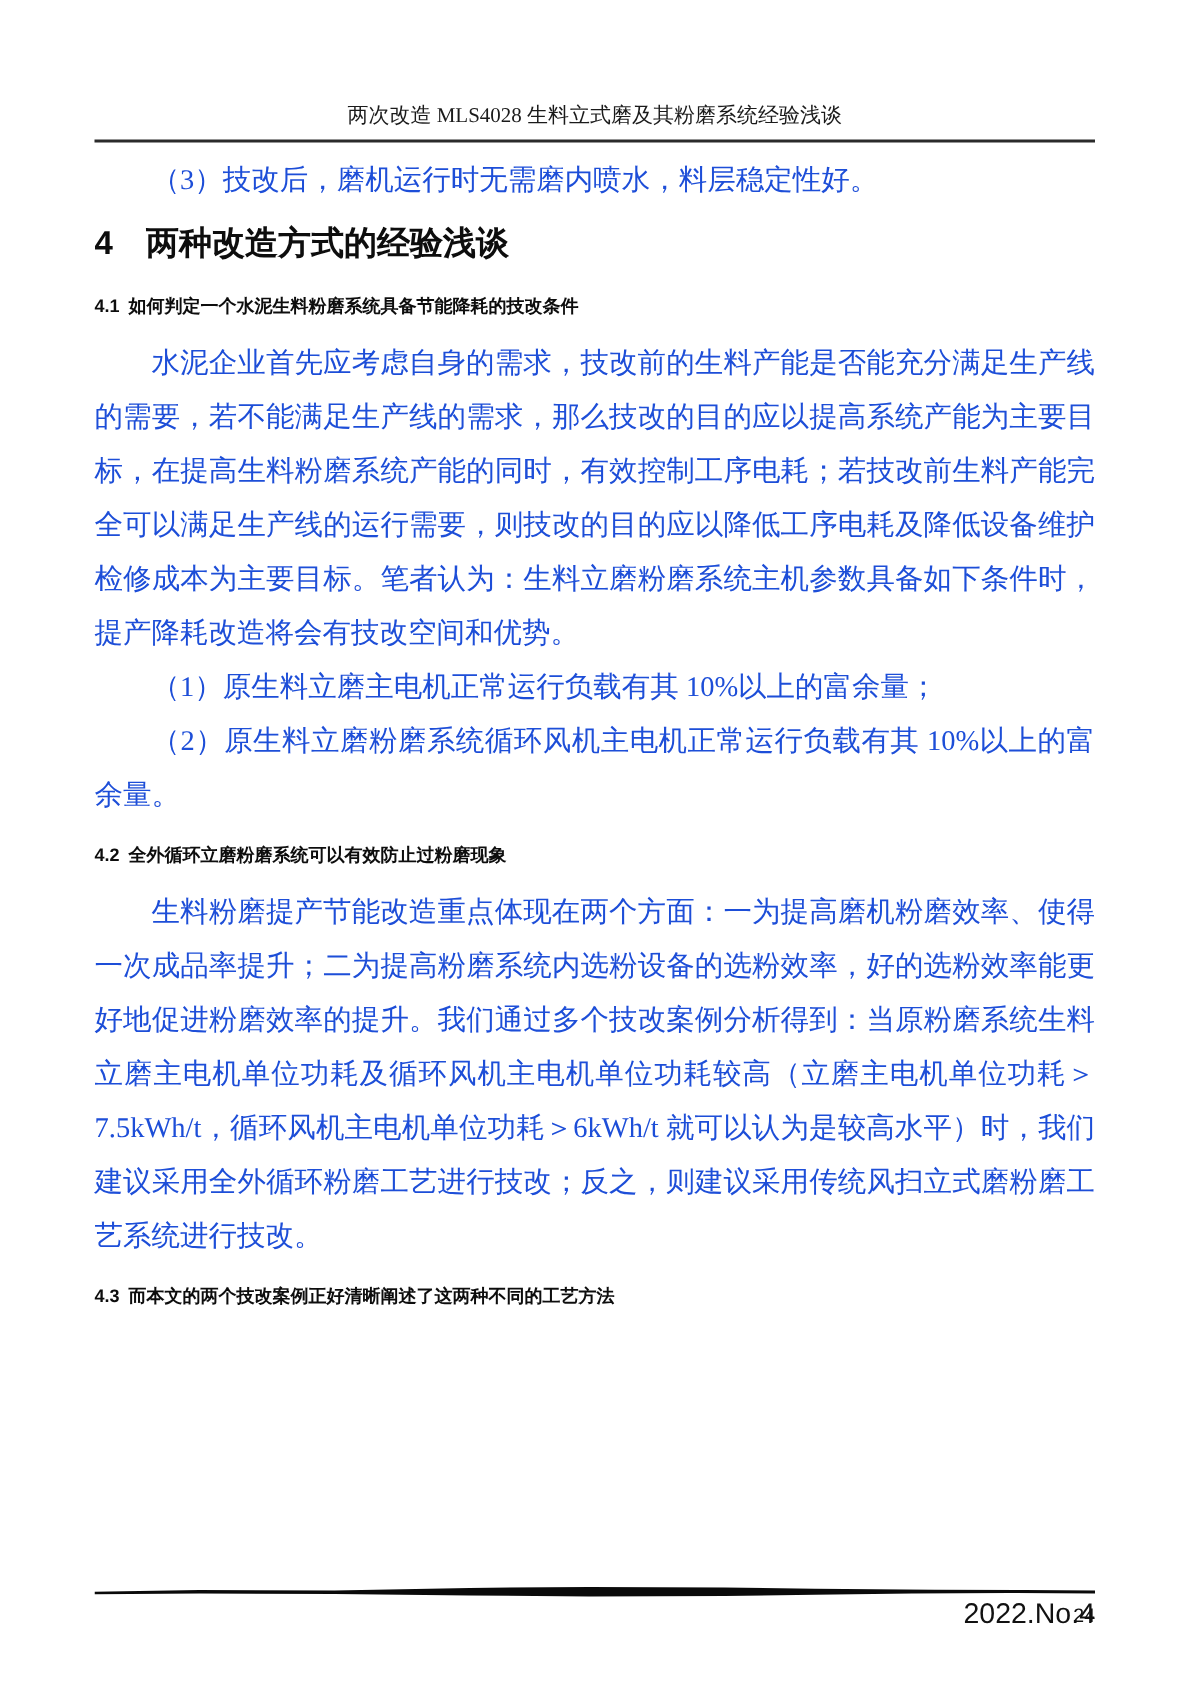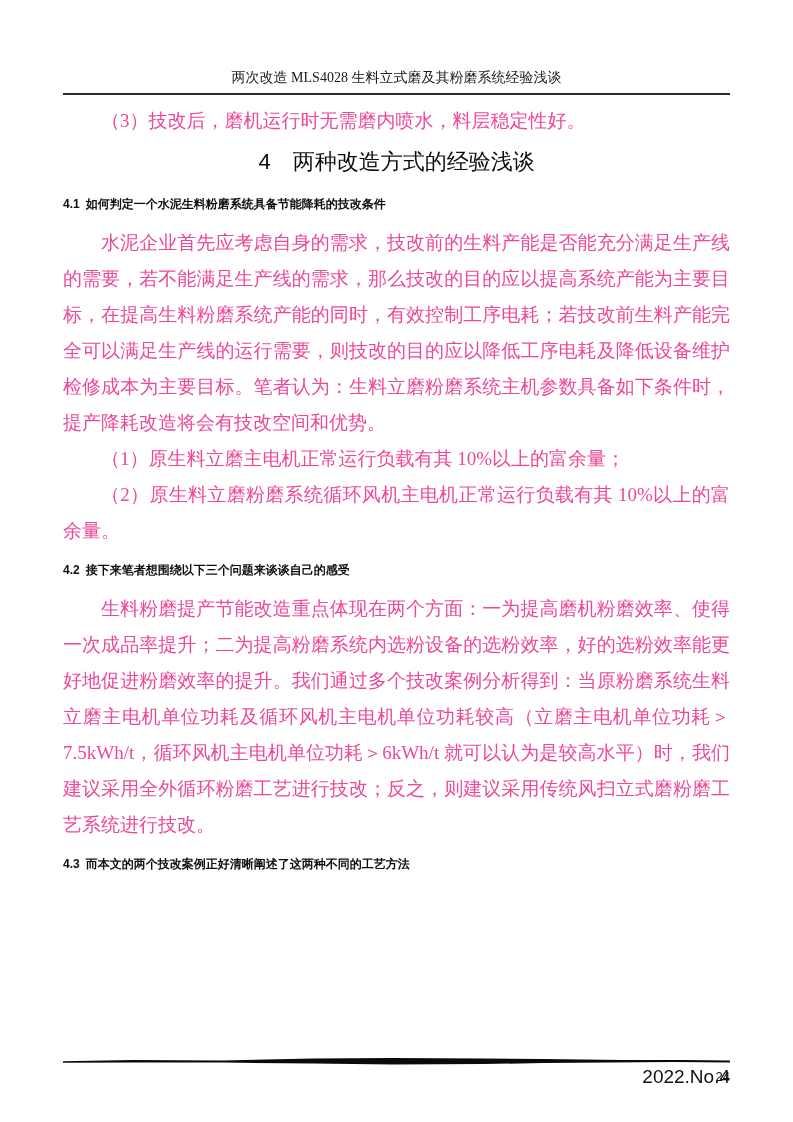--- a/index.html
+++ b/index.html
@@ -26,33 +26,32 @@
     line-height: 20px;
     color: #1a1a1a;
     padding-bottom: 5px;
     border-bottom: 2px solid #2b2b2b;
   }
   .body-text p {
     font-size: 19px;
     line-height: 36px;
     text-align: justify;
     text-indent: 2em;
-    color: #ec4899;
+    color: #1d4ed8;
   }
   .body-text p.first {
     margin-top: 8px;
   }
   h1.sec {
     font-family: "Liberation Sans", sans-serif;
-    font-weight: normal;
+    font-weight: bold;
     font-size: 22px;
     line-height: 40px;
     margin: 3px 0 3px 0;
     color: #0d0d0d;
-    text-align: center;
   }
   h1.sec .num { margin-right: 1.0em; }
   h2.sub {
     font-family: "Liberation Sans", sans-serif;
     font-weight: bold;
     font-size: 12px;
     line-height: 38px;
     margin: 2px 0 2px 0;
     color: #0d0d0d;
   }
@@ -97,21 +96,21 @@
 
 
       <h2 class="sub"><span class="num">4.1</span><span>如何判定一个水泥生料粉磨系统具备节能降耗的技改条件</span></h2>
 
       <p>水泥企业首先应考虑自身的需求，技改前的生料产能是否能充分满足生产线的需要，若不能满足生产线的需求，那么技改的目的应以提高系统产能为主要目标，在提高生料粉磨系统产能的同时，有效控制工序电耗；若技改前生料产能完全可以满足生产线的运行需要，则技改的目的应以降低工序电耗及降低设备维护检修成本为主要目标。笔者认为：生料立磨粉磨系统主机参数具备如下条件时，提产降耗改造将会有技改空间和优势。</p>
 
       <p>（1）原生料立磨主电机正常运行负载有其 10%以上的富余量；</p>
 
       <p>（2）原生料立磨粉磨系统循环风机主电机正常运行负载有其 10%以上的富余量。</p>
 
-      <h2 class="sub"><span class="num">4.2</span><span>接下来笔者想围绕以下三个问题来谈谈自己的感受</span></h2>
+      <h2 class="sub"><span class="num">4.2</span><span>全外循环立磨粉磨系统可以有效防止过粉磨现象</span></h2>
 
       <p>生料粉磨提产节能改造重点体现在两个方面：一为提高磨机粉磨效率、使得一次成品率提升；二为提高粉磨系统内选粉设备的选粉效率，好的选粉效率能更好地促进粉磨效率的提升。我们通过多个技改案例分析得到：当原粉磨系统生料立磨主电机单位功耗及循环风机主电机单位功耗较高（立磨主电机单位功耗＞7.5kWh/t，循环风机主电机单位功耗＞6kWh/t 就可以认为是较高水平）时，我们建议采用全外循环粉磨工艺进行技改；反之，则建议采用传统风扫立式磨粉磨工艺系统进行技改。</p>
 
       <h2 class="sub"><span class="num">4.3</span><span>而本文的两个技改案例正好清晰阐述了这两种不同的工艺方法</span></h2>
 
 
     </div>
   </div>
 
   <div class="footer">

